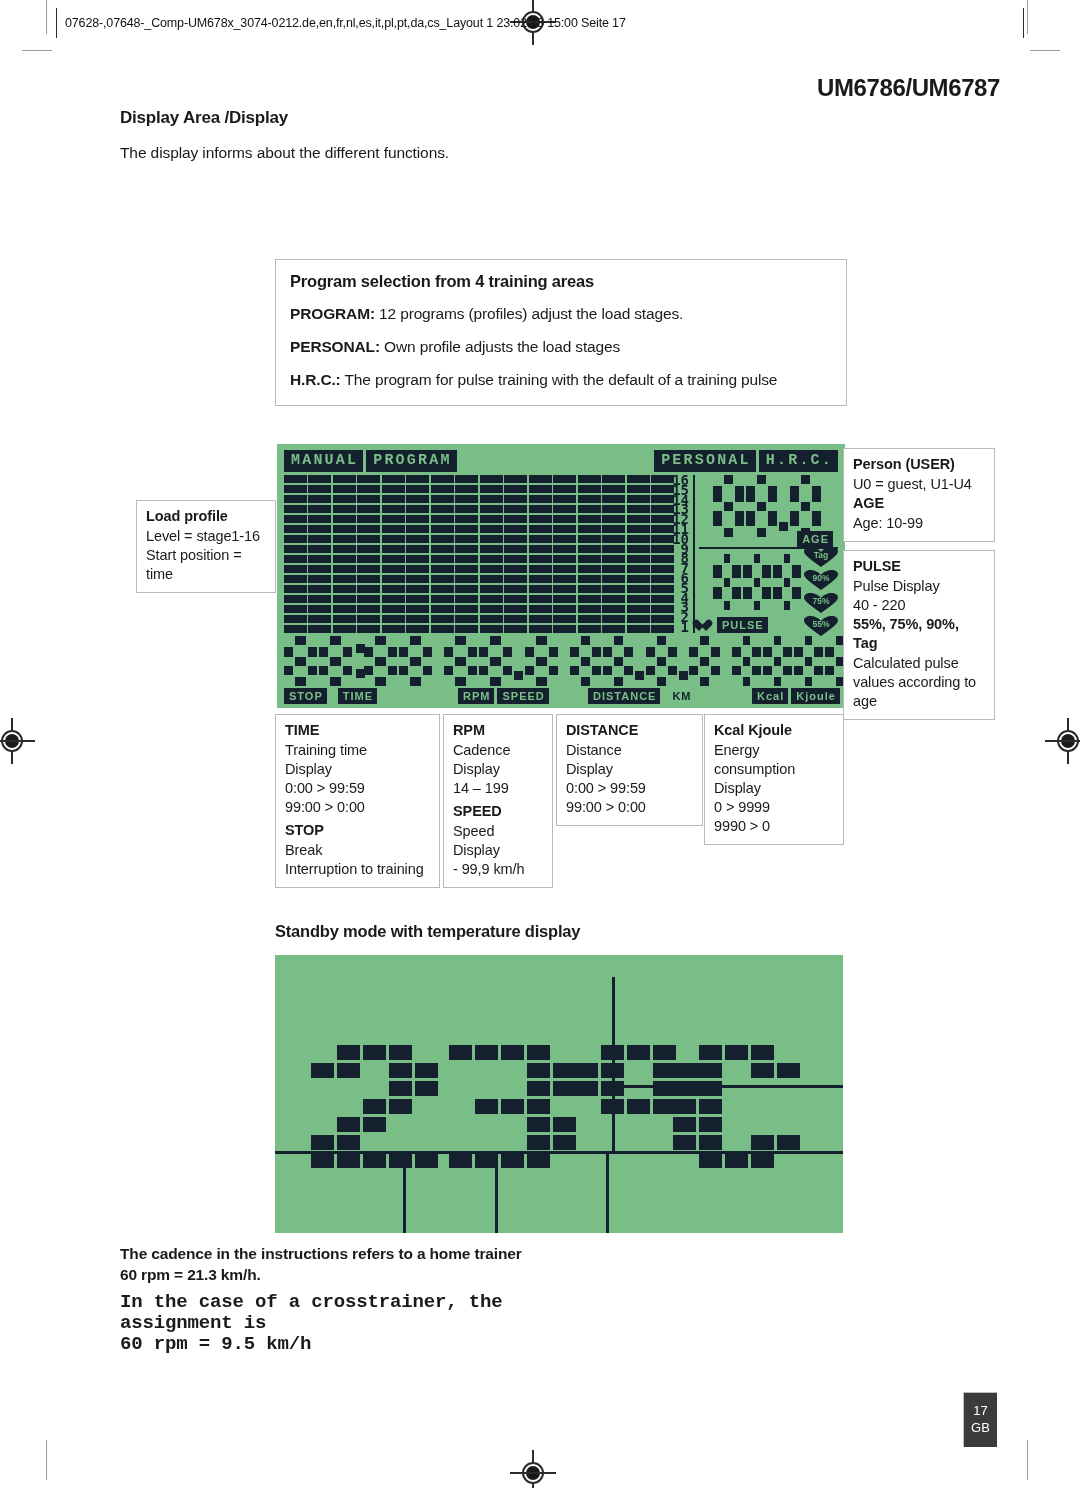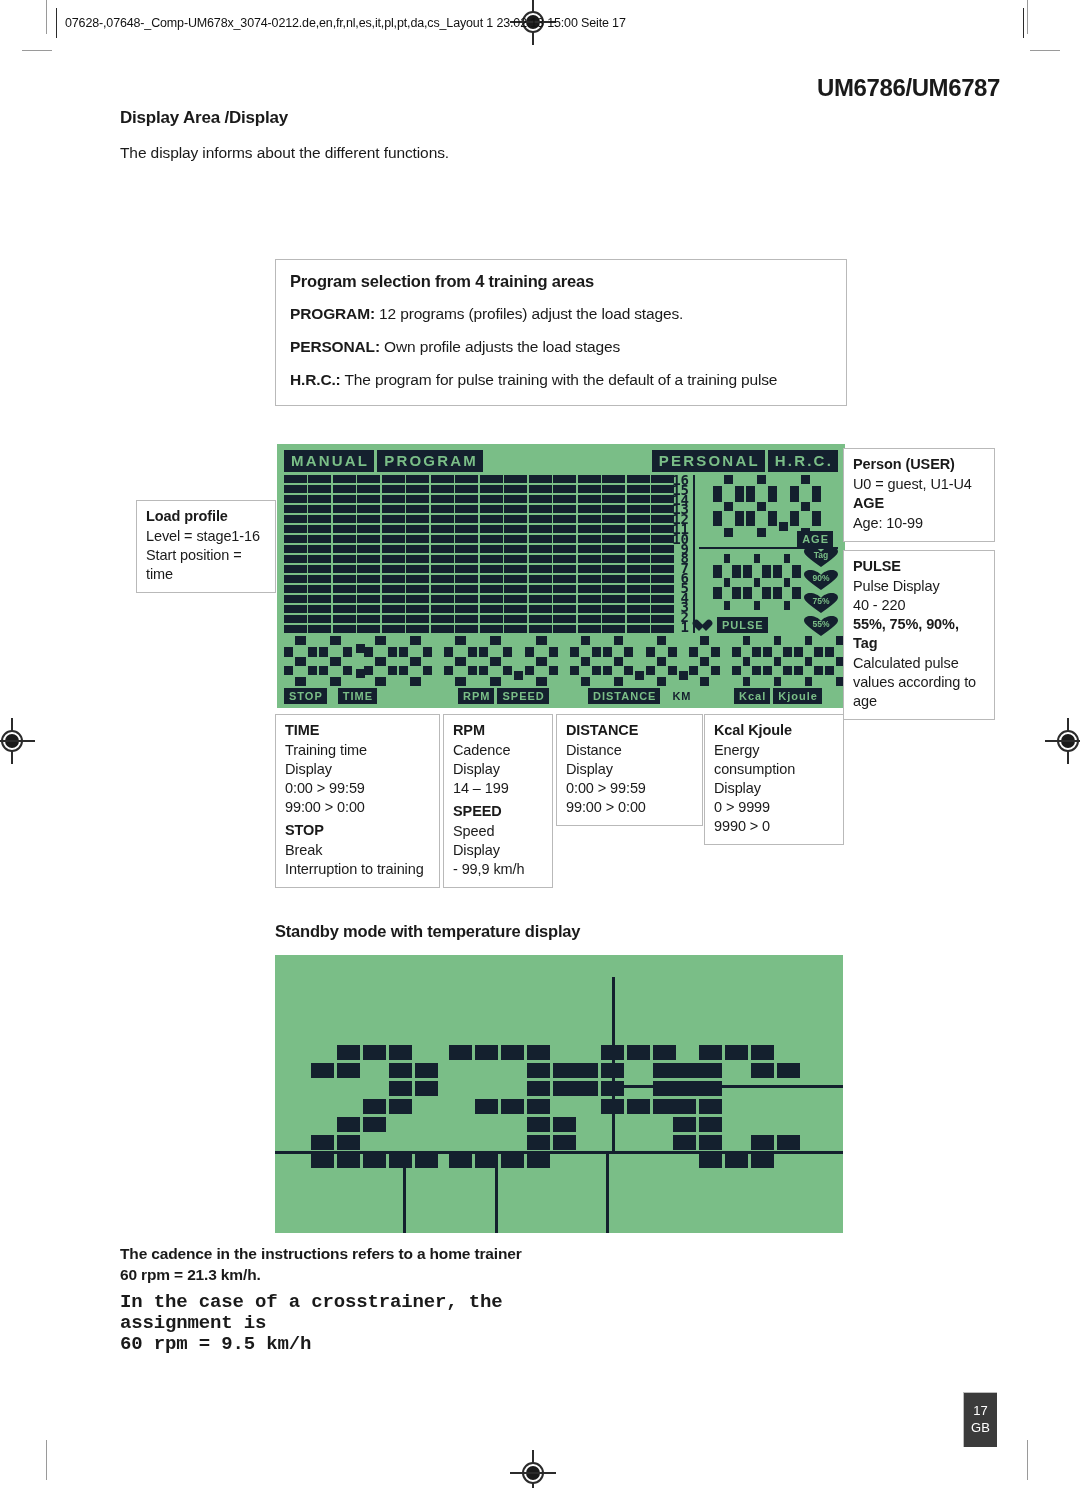--- a/index.html
+++ b/index.html
@@ -72,21 +72,21 @@
   .progbox b { font-weight:bold; }
 
   
   .lcd {
     position:absolute; left:277px; top:444px; width:568px; height:264px;
     background:#7abe87;
     padding:6px 7px 4px 7px;
   }
 
   .lcd-top {
-    display:flex; align-items:flex-start; height:22px; margin-bottom:3px;
+    display:flex; align-items:flex-start; height:22px; margin-bottom:3px;font-family:Liberation Mono, monospace;
   }
   .seg-label {
     background:#14202e; color:#7abe87;
     font-weight:bold; font-size:15px; letter-spacing:2.2px;
     padding:1px 4px 1px 6px; line-height:18px; margin-right:3px;
     border:1px solid #14202e;
   }
   .seg-label.sm { font-size:11px; letter-spacing:1px; padding:0px 3px 0 4px; line-height:14px;}
   .spacer { flex:1; }
 
@@ -832,21 +832,21 @@
           <span class="d7" style="width: 29px; height: 50px;">
             <b style="left: 11px; top: 0px; width: 7px; height: 9px;"></b>
             <b style="right: 0px; top: 11px; width: 9px; height: 9.5px;"></b>
             <b style="right: 0px; bottom: 11px; width: 9px; height: 9.5px;"></b>
             <b style="left: 11px; bottom: 0px; width: 7px; height: 9px;"></b>
             <b style="left: 0px; bottom: 11px; width: 9px; height: 9.5px;"></b>
             <b style="left: 0px; top: 11px; width: 9px; height: 9.5px;"></b>
             <b style="left: 11px; top: 20.5px; width: 7px; height: 9px;"></b>
           </span>
         </div>
-      <div class="labels" style="margin-left:2px;">
+      <div class="labels" style="margin-left:20px;text-decoration:underline;">
         <span class="seg-label sm">Kcal</span>
         <span class="seg-label sm">Kjoule</span>
       </div>
     </div>
 
   </div>
 </div>
 
 <div class="callout cb-load">
   <h4>Load profile</h4>

